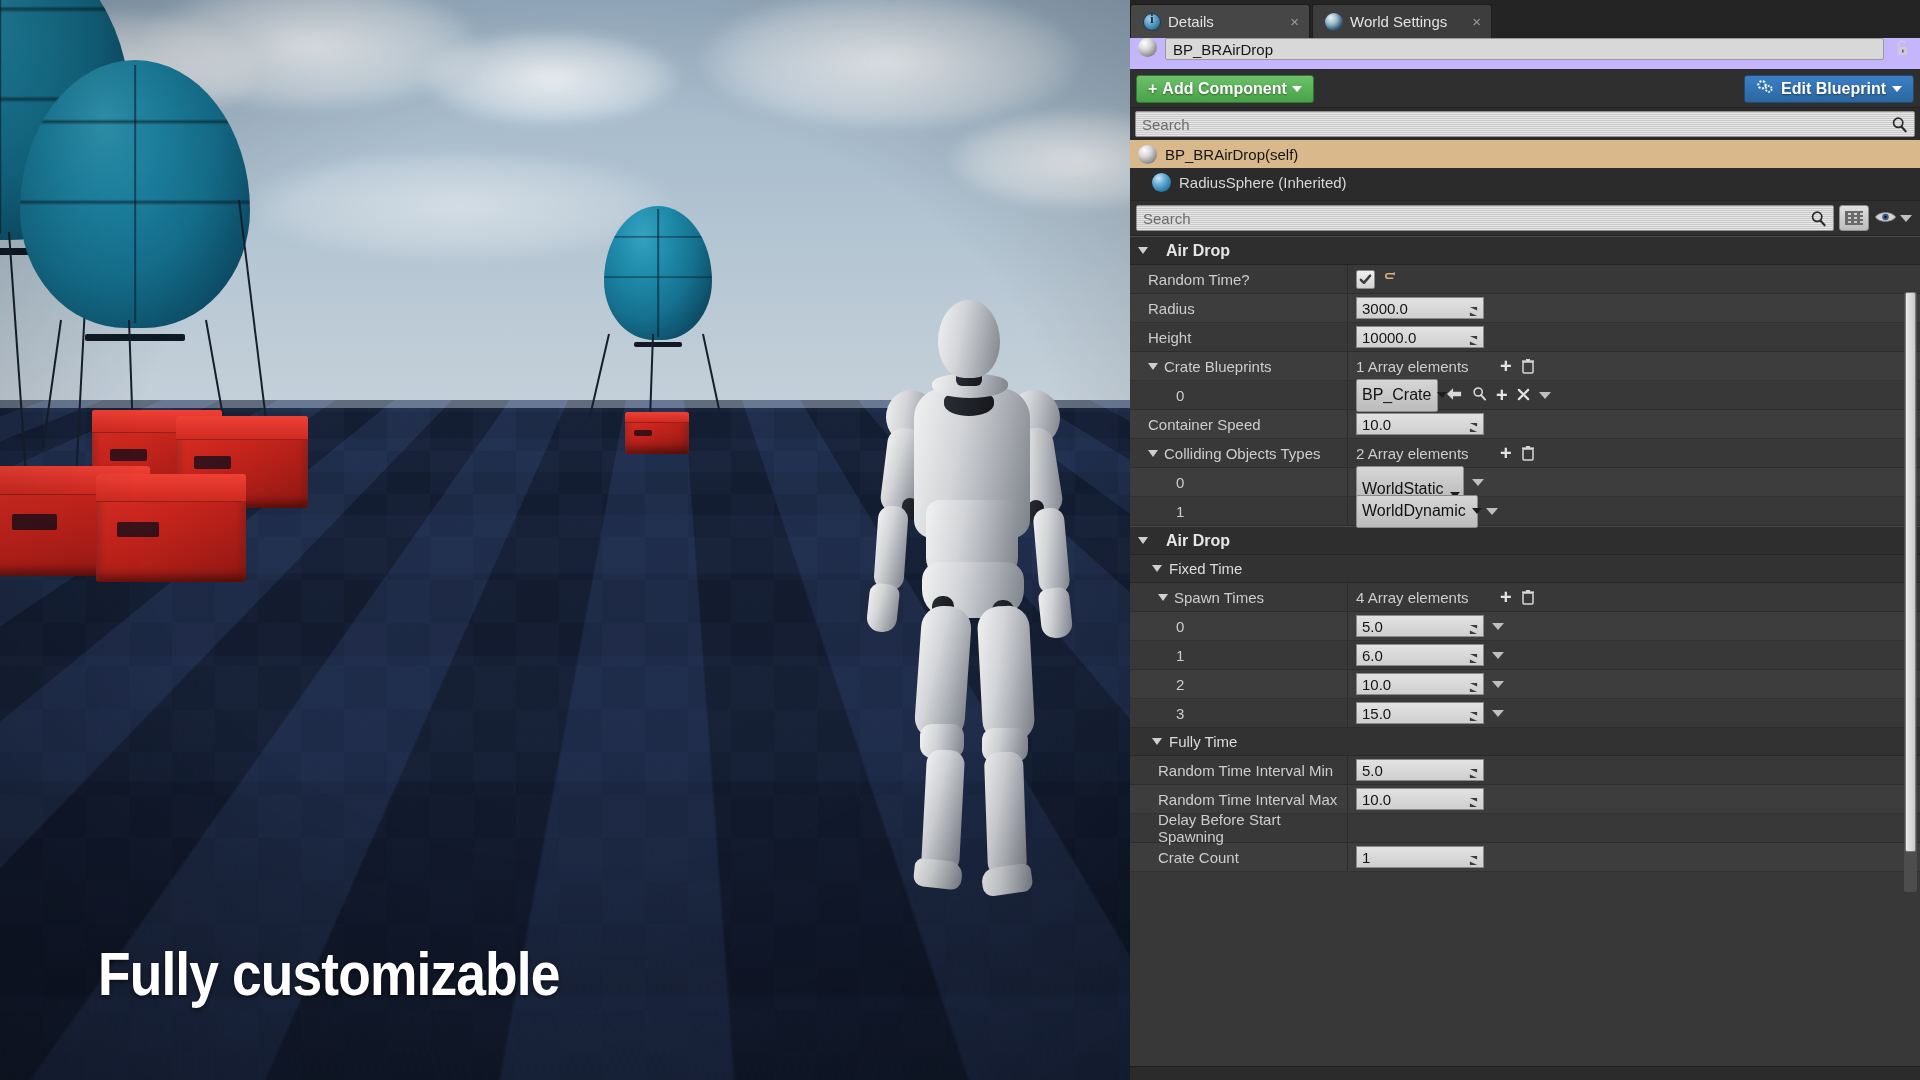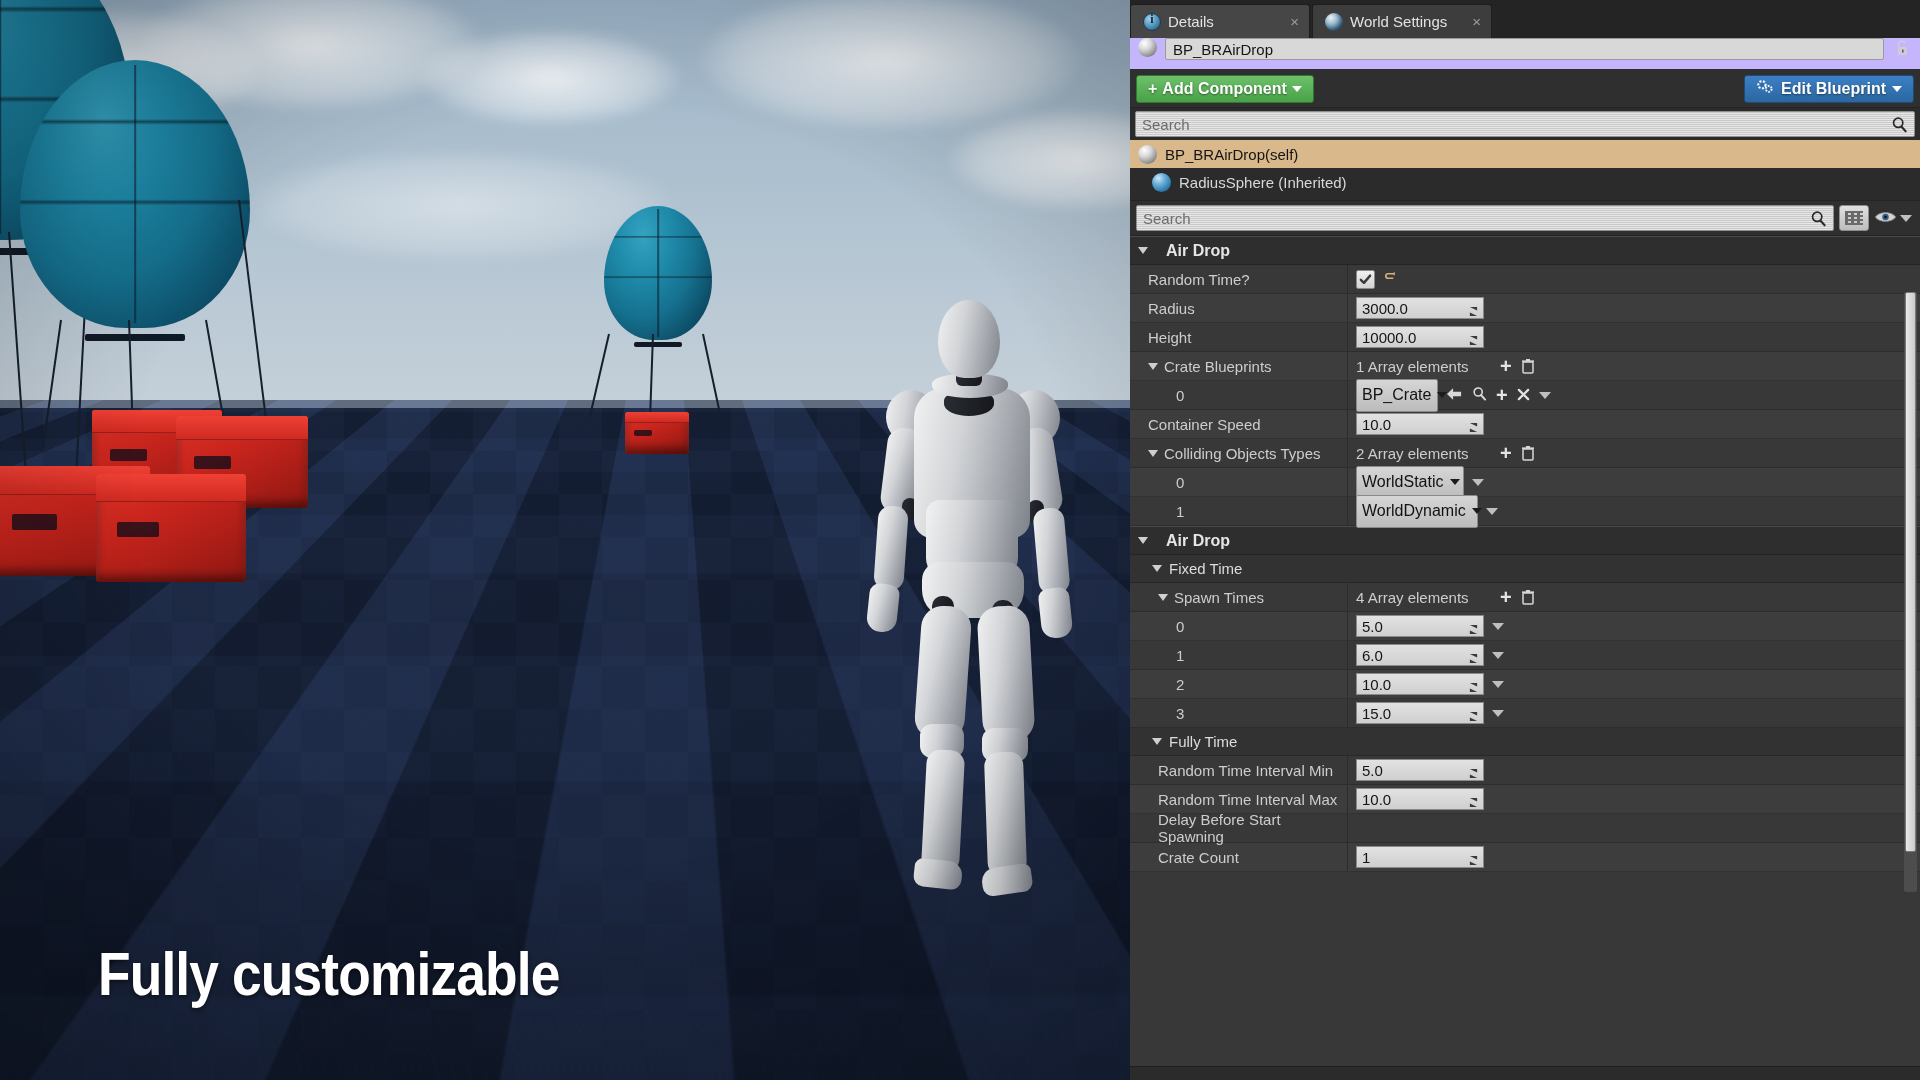--- a/index.html
+++ b/index.html
@@ -332,21 +332,21 @@
   }
   .spin { width: 9px; height: 11px; flex: none; }
   .combofield {
     display: flex; align-items: center; justify-content: space-between; gap: 6px;
     height: 33px; padding: 0 5px;
     background: linear-gradient(to bottom, #d6d6d6, #bcbcbc);
     border: 1px solid #8a8a8a; border-radius: 2px;
     color: #121212; font-size: 16px; cursor: pointer;
   }
   .combofield.w-crate { width: 82px; }
-  .combofield.w-static { width: 108px; }
+  .combofield.w-static { width: 108px; align-items: flex-end; }
   .combofield.w-dynamic { width: 122px; }
   .tri-sm { width: 0; height: 0; border-left: 5px solid transparent; border-right: 5px solid transparent; border-top: 6px solid #1c1c1c; flex: none; }
   .tri-gray { width: 0; height: 0; border-left: 6px solid transparent; border-right: 6px solid transparent; border-top: 7px solid #bfbfbf; flex: none; cursor: pointer; }
   .arr-count { font-size: 15px; color: #cdcdcd; min-width: 136px; }
   .plus-ico { color: #e4e4e4; font-size: 20px; font-weight: bold; line-height: 1; cursor: pointer; }
   .trash-ico { width: 15px; height: 17px; cursor: pointer; }
   .row-tools { display: flex; align-items: center; gap: 9px; }
   .chk {
     width: 19px; height: 19px;
     background: linear-gradient(to bottom, #f0f0f0, #d4d4d4);

